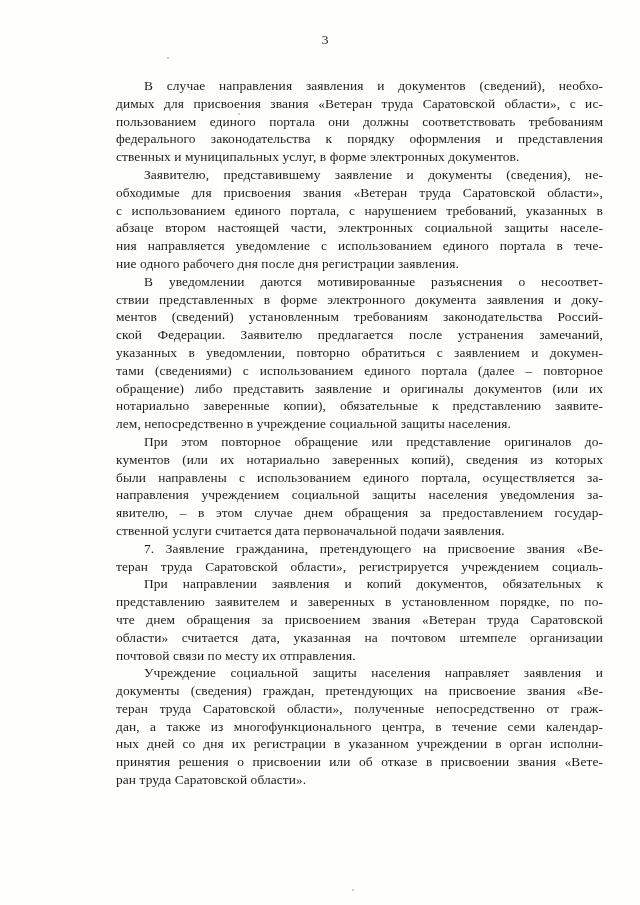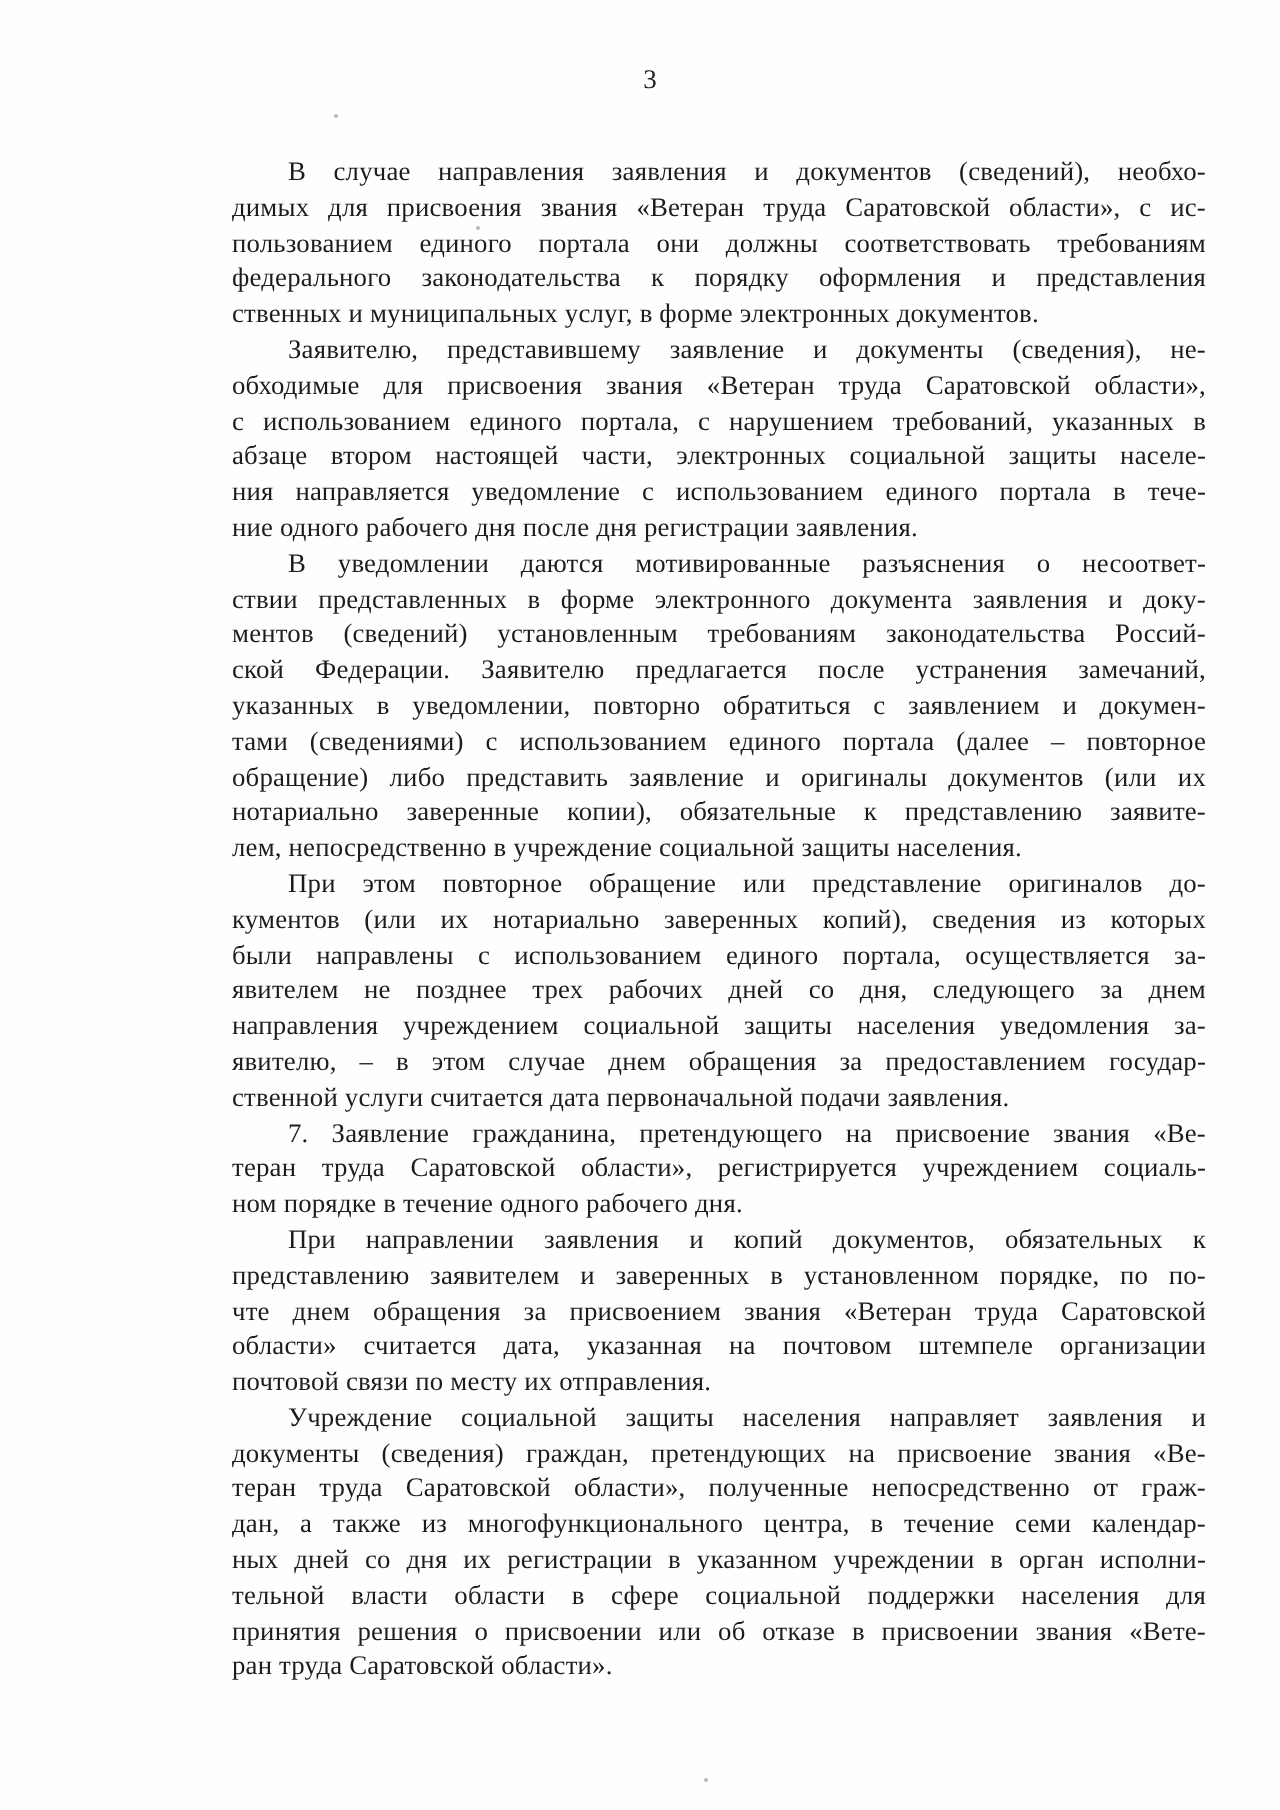--- a/index.html
+++ b/index.html
@@ -93,44 +93,41 @@
         <div class="line">указанных в уведомлении, повторно обратиться с заявлением и докумен-</div>
         <div class="line">тами (сведениями) с использованием единого портала (далее – повторное</div>
         <div class="line">обращение) либо представить заявление и оригиналы документов (или их</div>
         <div class="line">нотариально заверенные копии), обязательные к представлению заявите-</div>
         <div class="line last">лем, непосредственно в учреждение социальной защиты населения.</div>
       </div>
       <div class="paragraph">
         <div class="line first">При этом повторное обращение или представление оригиналов до-</div>
         <div class="line">кументов (или их нотариально заверенных копий), сведения из которых</div>
         <div class="line">были направлены с использованием единого портала, осуществляется за-</div>
-        <div class="line">явителем не позднее трех рабочих дней со дня, следующего за днем</div>
         <div class="line">направления учреждением социальной защиты населения уведомления за-</div>
         <div class="line">явителю, – в этом случае днем обращения за предоставлением государ-</div>
         <div class="line last">ственной услуги считается дата первоначальной подачи заявления.</div>
       </div>
       <div class="paragraph">
         <div class="line first">7. Заявление гражданина, претендующего на присвоение звания «Ве-</div>
         <div class="line">теран труда Саратовской области», регистрируется учреждением социаль-</div>
-        <div class="line last">ном порядке в течение одного рабочего дня.</div>
       </div>
       <div class="paragraph">
         <div class="line first">При направлении заявления и копий документов, обязательных к</div>
         <div class="line">представлению заявителем и заверенных в установленном порядке, по по-</div>
         <div class="line">чте днем обращения за присвоением звания «Ветеран труда Саратовской</div>
         <div class="line">области» считается дата, указанная на почтовом штемпеле организации</div>
         <div class="line last">почтовой связи по месту их отправления.</div>
       </div>
       <div class="paragraph">
         <div class="line first">Учреждение социальной защиты населения направляет заявления и</div>
         <div class="line">документы (сведения) граждан, претендующих на присвоение звания «Ве-</div>
         <div class="line">теран труда Саратовской области», полученные непосредственно от граж-</div>
         <div class="line">дан, а также из многофункционального центра, в течение семи календар-</div>
         <div class="line">ных дней со дня их регистрации в указанном учреждении в орган исполни-</div>
-        <div class="line">тельной власти области в сфере социальной поддержки населения для</div>
         <div class="line">принятия решения о присвоении или об отказе в присвоении звания «Вете-</div>
         <div class="line last">ран труда Саратовской области».</div>
       </div>
     </div>
 
   <div class="speck" style="left:167px; top:57px;"></div>
   <div class="speck" style="left:238px; top:113px;"></div>
   <div class="speck" style="left:552px; top:762px;"></div>
   <div class="speck" style="left:352px; top:889px;"></div>
 </div>

